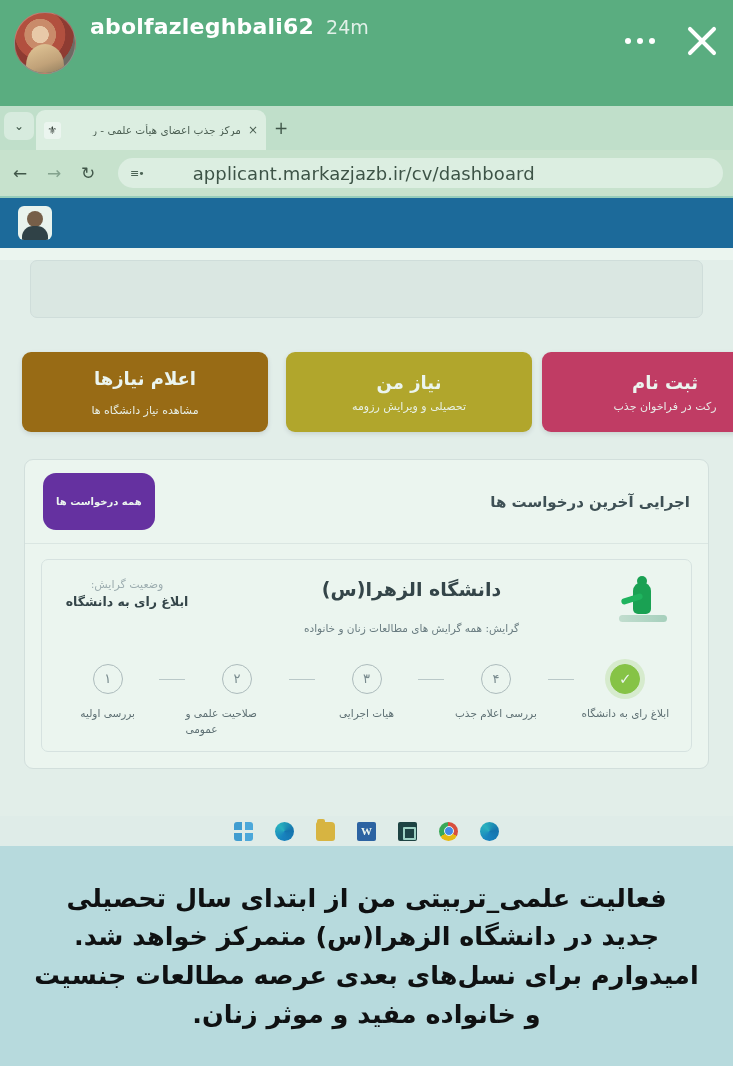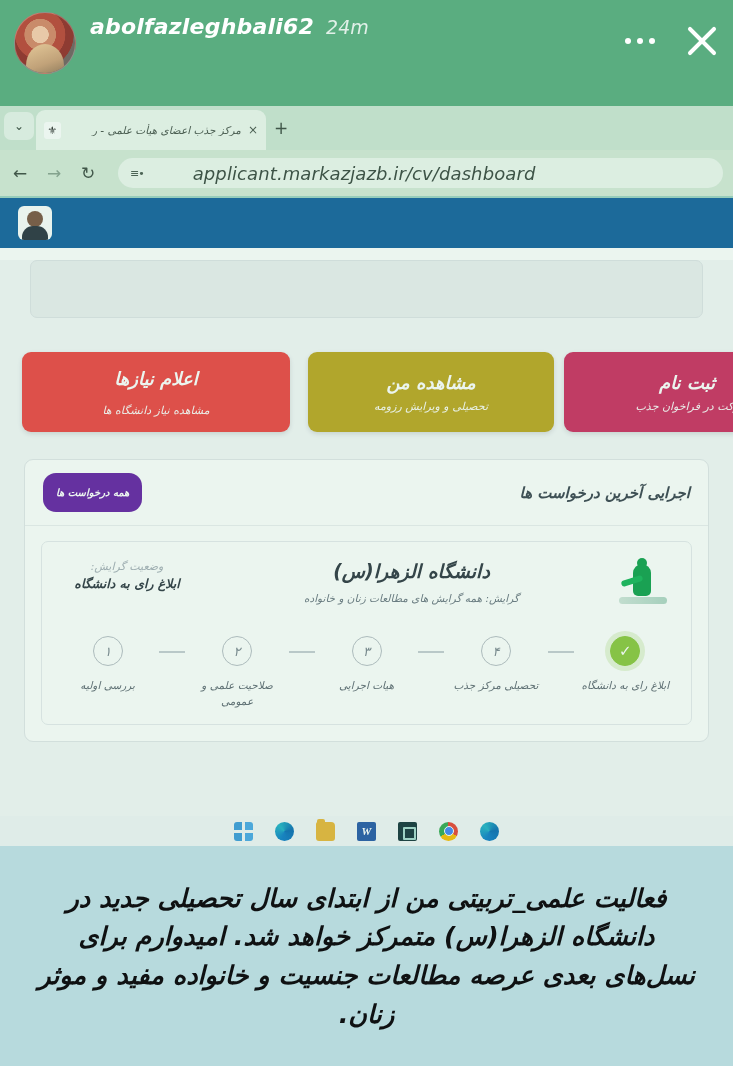--- a/index.html
+++ b/index.html
@@ -2,21 +2,21 @@
 <html lang="fa"><head>
 <meta charset="utf-8">
 <style>
   * { box-sizing: border-box; margin: 0; padding: 0; }
   html, body {
     width: 733px; height: 1066px;
     overflow: hidden;
     font-family: "DejaVu Sans", "Liberation Sans", sans-serif;
     background: #4caf7d;
   }
-  #screen { position: relative; width: 733px; height: 1066px; overflow: hidden; background: #55ab7c; font-style: italic; }
+  #screen { position: relative; width: 733px; height: 1066px; overflow: hidden; background: #55ab7c; }
 
   
   .story-header {
     position: absolute; left: 0; top: 0; width: 733px; height: 108px;
     background: #5aad80;
     display: flex; align-items: flex-start; padding: 8px 14px 0 14px;
   }
   .avatar {
     width: 62px; height: 62px; border-radius: 50%;
     margin-top: 4px; flex: 0 0 auto;
@@ -115,46 +115,46 @@
     margin: 12px 14px 0 14px; height: 58px; background: #eceff1;
     border: 1px solid #e0e4e7; border-radius: 7px;
   }
 
   .cards-row { display: flex; gap: 18px; margin: 34px 0 0 0; padding: 0 6px; }
   .info-card {
     flex: 0 0 auto; height: 80px; border-radius: 9px; color: #fff;
     display: flex; flex-direction: column; align-items: center; justify-content: center;
     direction: rtl; box-shadow: 0 2px 5px rgba(0,0,0,.12);
   }
-  .card-blue { width: 268px; background: #ef4444; gap: 8px; }
+  .card-blue { width: 246px; background: #a16207; gap: 8px; }
   .card-gold { width: 246px; background: #bda521; }
   .card-pink { width: 246px; background: #cf2d61; margin-left: -8px; }
   .card-title { font-size: 18px; font-weight: 700; margin-bottom: 7px; }
   .card-sub { font-size: 11px; font-weight: 400; opacity: .95; }
 
   .requests-card {
     margin: 27px 8px 0 8px; background: #fff; border: 1px solid #e3e6ea;
     border-radius: 9px; overflow: hidden;
   }
   .req-header {
     display: flex; align-items: center; justify-content: space-between;
     padding: 13px 18px; border-bottom: 1px solid #eceef1; direction: rtl;
   }
   .req-title { font-size: 15px; font-weight: 700; color: #3b4450; }
   .req-badge {
     background: #6720a6; color: #fff; font-size: 10px; font-weight: 700;
-    padding: 14px 13px; border-radius: 13px;
+    padding: 23px 13px; border-radius: 13px;
   }
   .req-inner {
     margin: 15px 16px 16px 16px; border: 1px solid #e7eaee; border-radius: 7px;
     padding: 16px 14px 10px 14px; direction: rtl;
   }
   .req-top { display: flex; align-items: flex-start; justify-content: space-between; }
   .uni-block { flex: 1 1 auto; text-align: center; padding-top: 2px; }
-  .uni-name { font-size: 19px; font-weight: 700; color: #2f3742; margin-bottom: 8px; }
+  .uni-name { font-size: 19px; font-weight: 700; color: #2f3742; margin-bottom: 20px; }
   .uni-sub { font-size: 10.5px; color: #6c7682; line-height: 1.7; }
   .uni-logo {
     width: 56px; height: 52px; flex: 0 0 auto; position: relative; margin-right: 4px;
   }
   .uni-logo .fig {
     position: absolute; left: 16px; top: 6px; width: 18px; height: 32px;
     background: #12a04e; border-radius: 9px 9px 5px 5px;
   }
   .uni-logo .head {
     position: absolute; left: 20px; top: 0; width: 10px; height: 10px;
@@ -176,21 +176,21 @@
   .step { width: 104px; display: flex; flex-direction: column; align-items: center; }
   .step-circle {
     width: 30px; height: 30px; border-radius: 50%; border: 1.6px solid #b9bec6;
     display: flex; align-items: center; justify-content: center;
     font-size: 13px; color: #7d8691; background: #fff;
   }
   .step.done .step-circle {
     background: #8cc63f; border-color: #8cc63f; color: #fff; font-size: 15px;
     box-shadow: 0 0 0 5px rgba(140,198,63,.20);
   }
-  .step-label { margin-top: 11px; font-size: 10.5px; color: #5f6873; text-align: center; line-height: 1.55; direction: rtl; }
+  .step-label { margin-top: 11px; font-size: 10.5px; color: #5f6873; text-align: left; line-height: 1.55; direction: rtl; }
   .connector { flex: 1 1 auto; height: 1.6px; background: #c7ccd3; margin-top: 15px; min-width: 26px; }
 
   .taskbar {
     position: absolute; left: 0; bottom: 0; width: 733px; height: 30px;
     background: #f2f5f7; display: flex; align-items: center; justify-content: center; gap: 22px;
   }
   .tb-icon { width: 19px; height: 19px; border-radius: 3px; position: relative; }
   .tb-win { background:
       linear-gradient(#3d9bdc,#3d9bdc) 0 0/8px 8px no-repeat,
       linear-gradient(#4aa8e8,#4aa8e8) 11px 0/8px 8px no-repeat,
@@ -270,21 +270,21 @@
 
     <div class="page-body">
       <div class="empty-panel"></div>
 
       <div class="cards-row">
         <div class="info-card card-blue">
           <span class="card-title">اعلام نیازها</span>
           <span class="card-sub">مشاهده نیاز دانشگاه ها</span>
         </div>
         <div class="info-card card-gold">
-          <span class="card-title">مشاهده من</span>
+          <span class="card-title">نیاز من</span>
           <span class="card-sub">تحصیلی و ویرایش رزومه</span>
         </div>
         <div class="info-card card-pink">
           <span class="card-title">ثبت نام</span>
           <span class="card-sub">رکت در فراخوان جذب</span>
         </div>
       </div>
 
       <div class="requests-card">
         <div class="req-header">
@@ -321,21 +321,21 @@
               <span class="step-label">صلاحیت علمی و عمومی</span>
             </div>
             <span class="connector"></span>
             <div class="step">
               <span class="step-circle">۳</span>
               <span class="step-label">هیات اجرایی</span>
             </div>
             <span class="connector"></span>
             <div class="step">
               <span class="step-circle">۴</span>
-              <span class="step-label">تحصیلی مرکز جذب</span>
+              <span class="step-label">بررسی اعلام جذب</span>
             </div>
             <span class="connector"></span>
             <div class="step done">
               <span class="step-circle">✓</span>
               <span class="step-label">ابلاغ رای به دانشگاه</span>
             </div>
           </div>
         </div>
       </div>
     </div>

